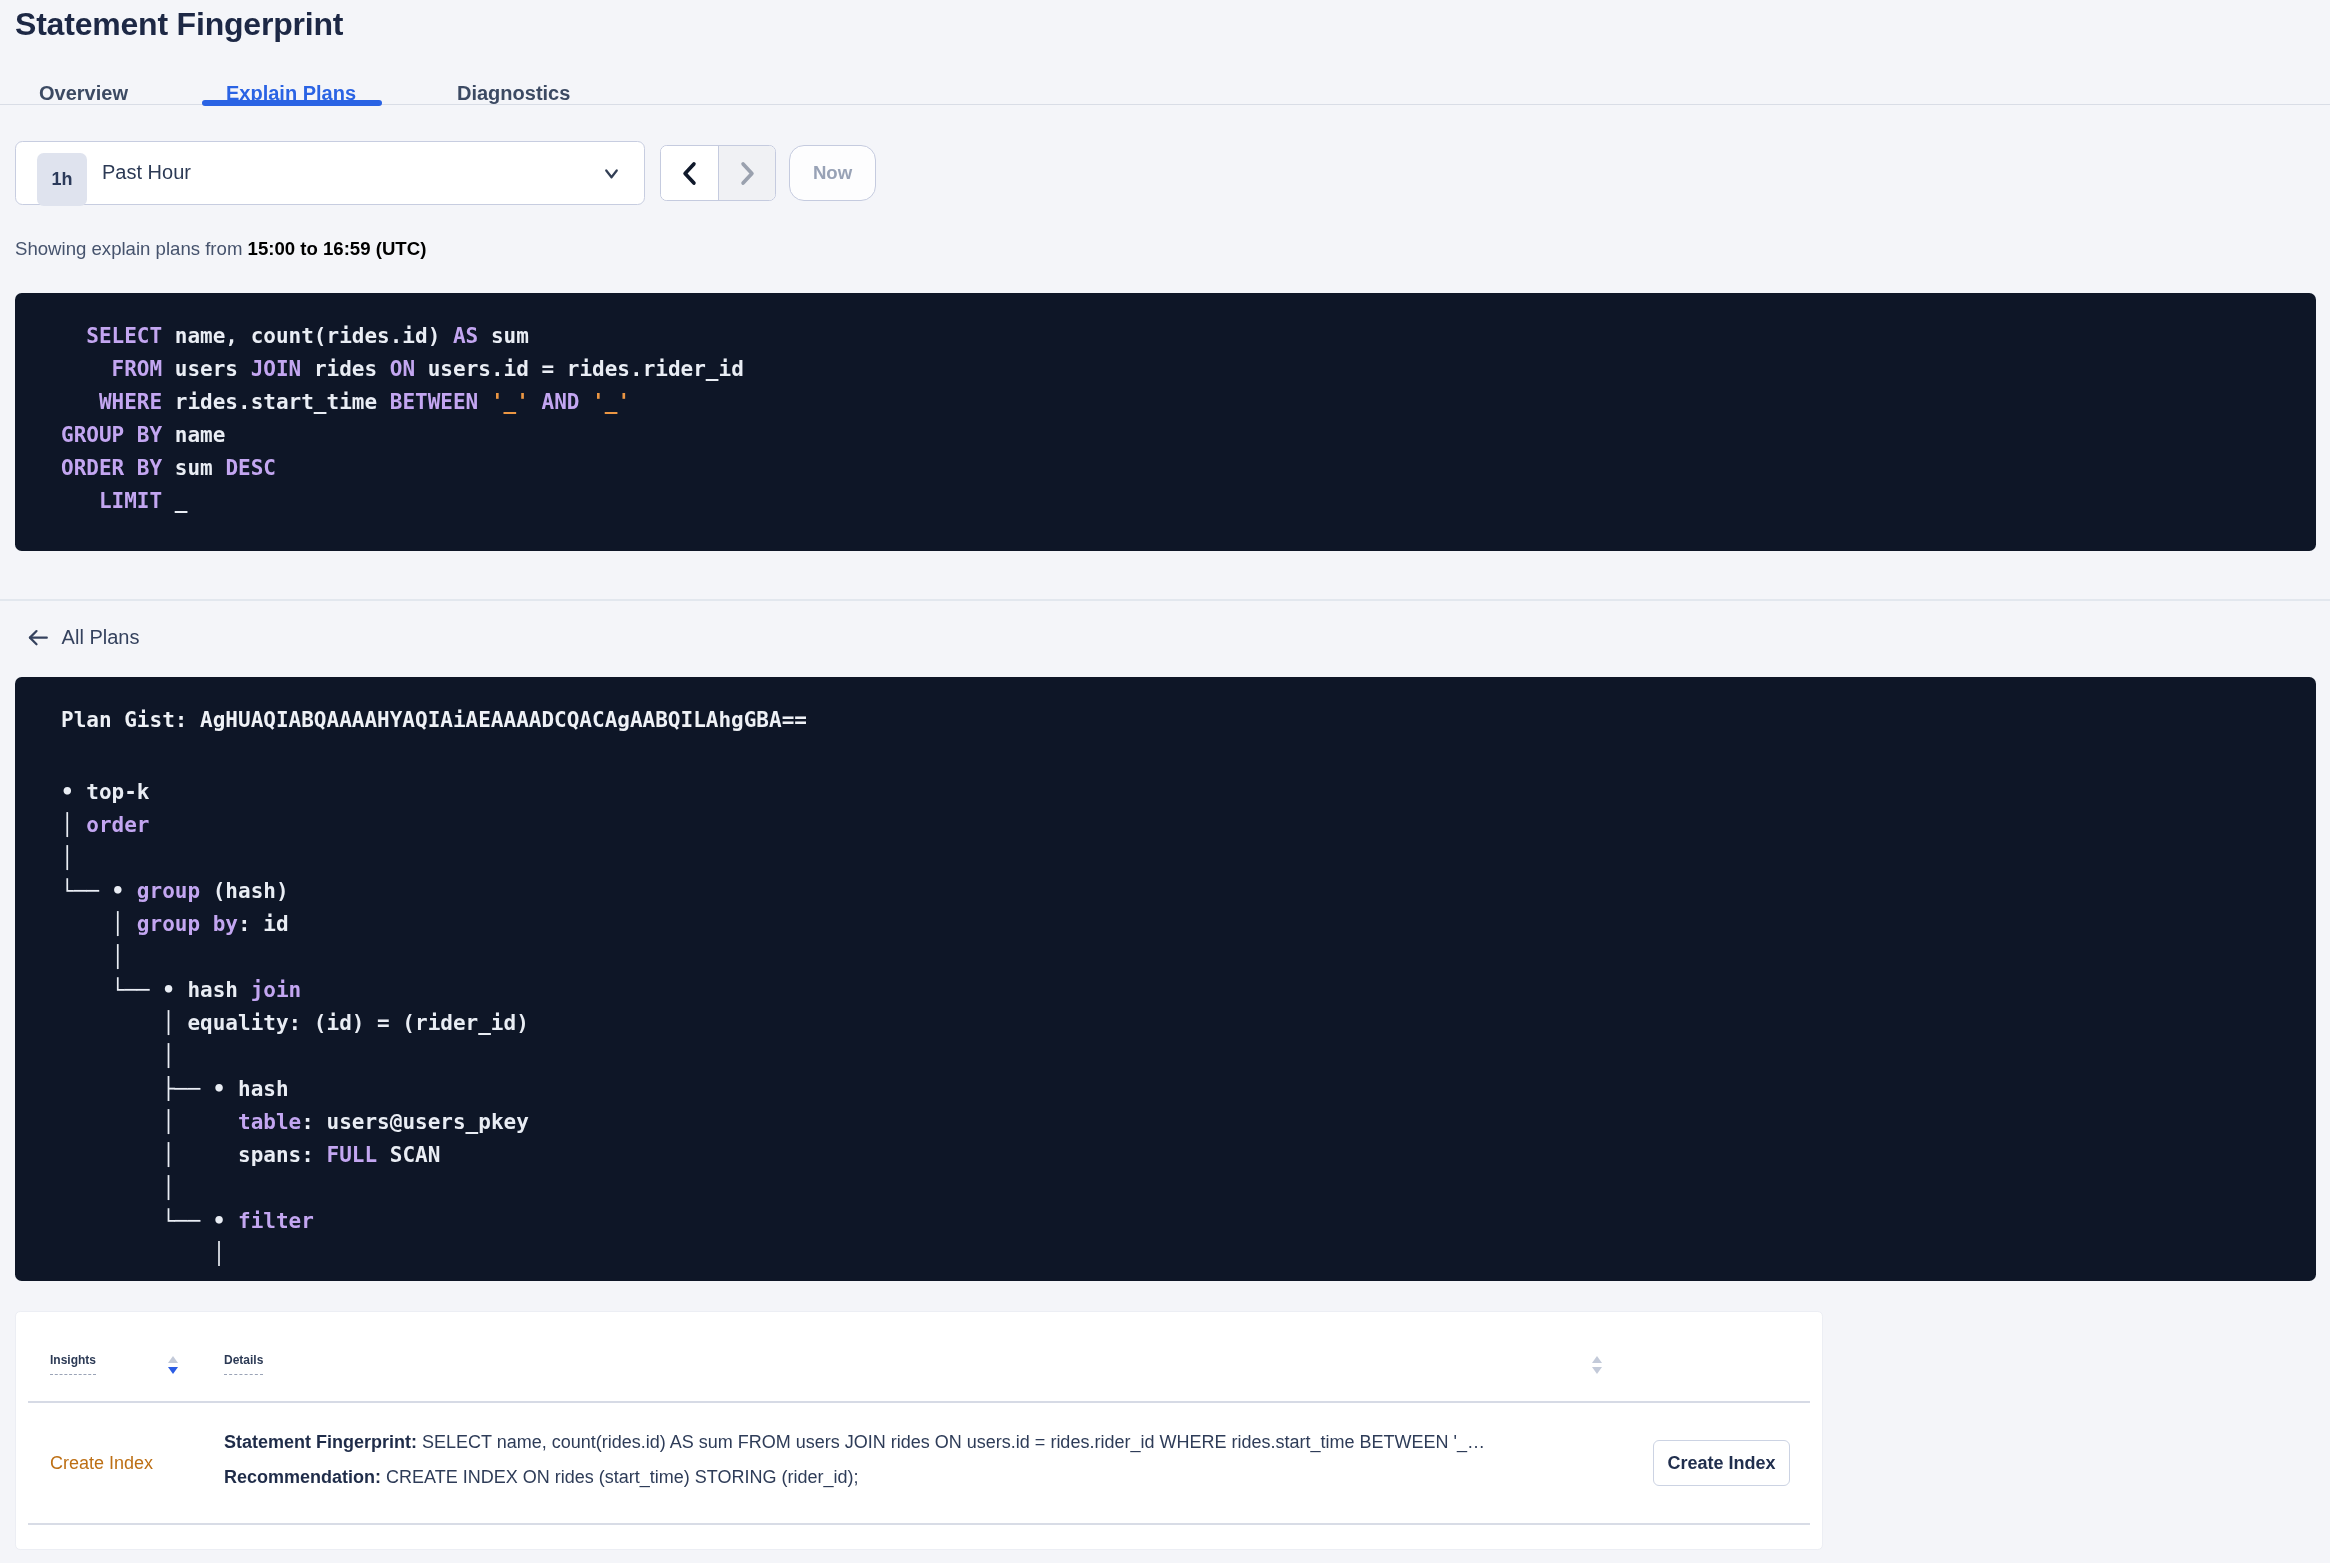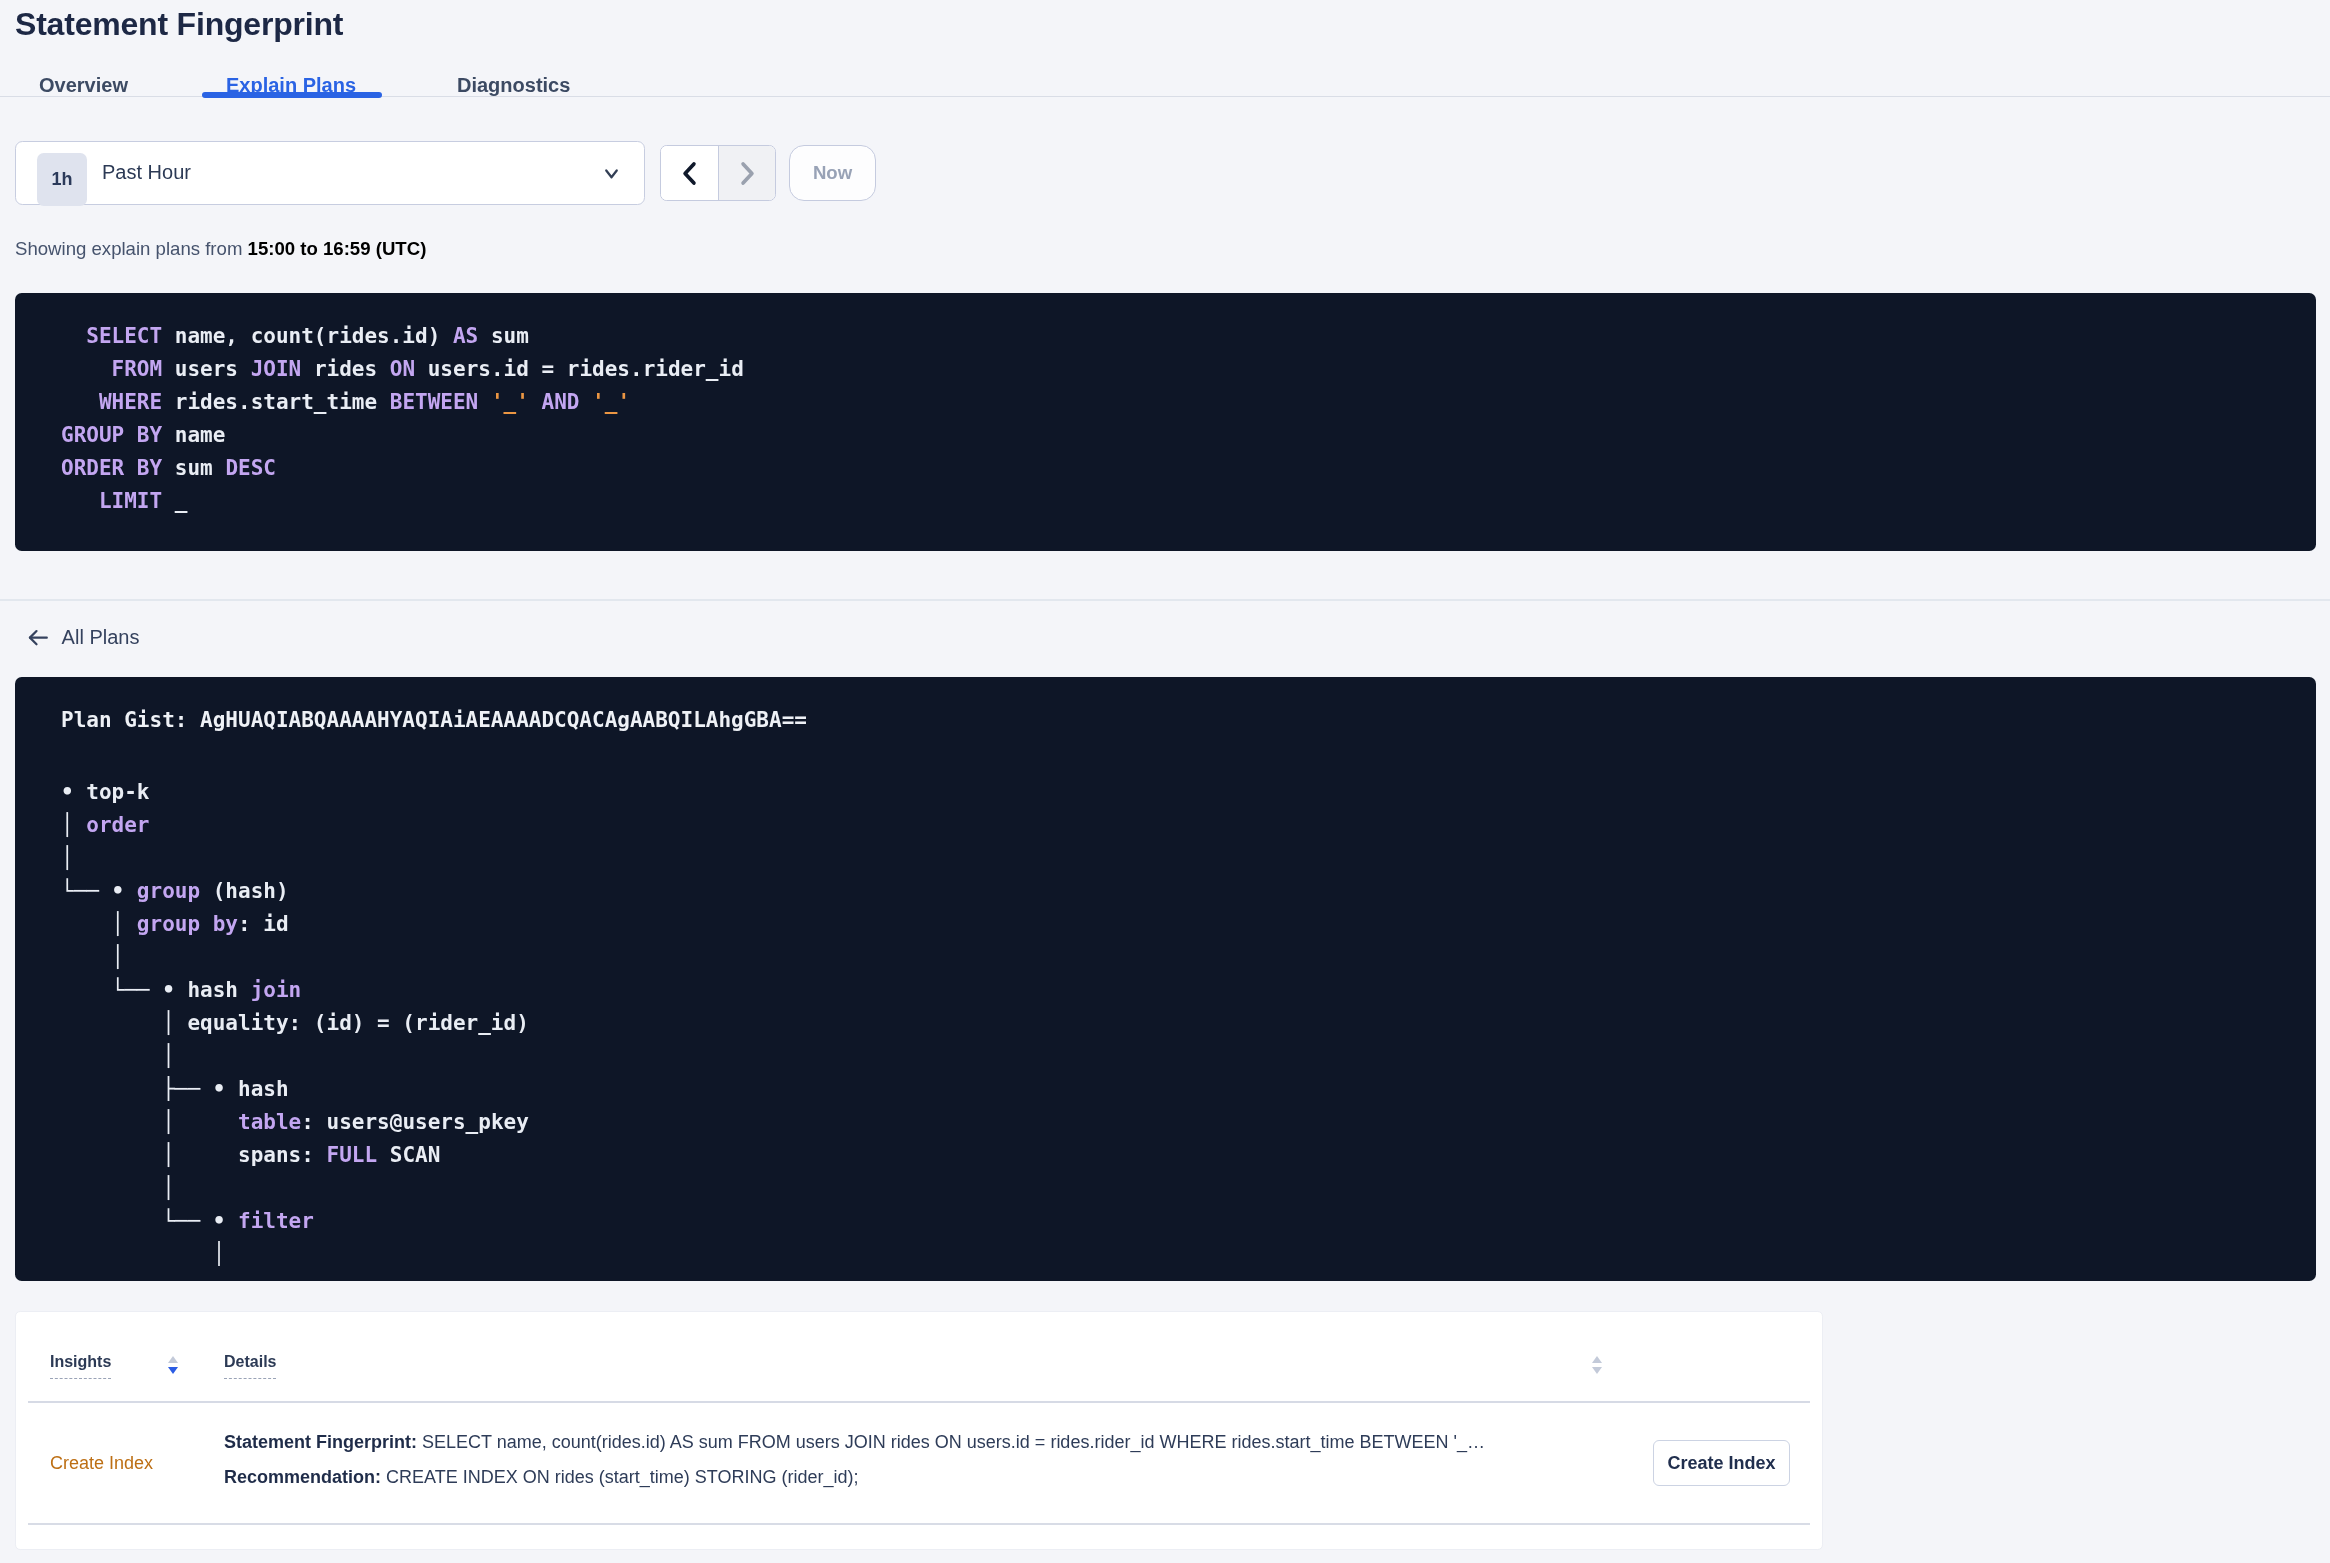--- a/index.html
+++ b/index.html
@@ -3,21 +3,21 @@
 <meta charset="utf-8">
 <style>
   html,body{margin:0;padding:0;}
   body{font-family:"Liberation Sans", sans-serif;}
   .page{position:relative;width:2330px;height:1564px;background:#f4f5f9;overflow:hidden;}
 
   
   .page-title{position:absolute;left:15px;top:6px;font-size:32px;font-weight:700;color:#1d2845;letter-spacing:-0.2px;}
 
   
-  .tabbar{position:absolute;left:0;top:4px;width:2330px;height:93px;border-bottom:1.5px solid #d9dde6;box-sizing:border-box;}
+  .tabbar{position:absolute;left:0;top:12px;width:2330px;height:93px;border-bottom:1.5px solid #d9dde6;box-sizing:border-box;}
   .tab{position:absolute;top:70px;font-size:20px;font-weight:600;color:#3c4a63;cursor:pointer;}
   .tab.active{color:#2a63e4;}
   .tab-indicator{position:absolute;left:202px;bottom:-1.5px;width:180px;height:6px;background:#2a63e4;border-radius:3.7px;}
 
   
   .time-select{position:absolute;left:15px;top:141px;width:630px;height:64px;background:#ffffff;border:1.5px solid #c7cde0;border-radius:7.4px;box-sizing:border-box;cursor:pointer;}
   .time-badge{position:absolute;left:21px;top:11px;width:50px;height:53px;background:#dfe3ee;border-radius:6.7px;display:flex;align-items:center;justify-content:center;font-size:18px;font-weight:700;color:#2b3a5a;}
   .time-label{position:absolute;left:86px;top:0;height:61px;display:flex;align-items:center;font-size:20px;font-weight:500;color:#2c3a55;}
   .time-caret{position:absolute;right:22px;top:21px;}
 
@@ -44,21 +44,21 @@
   .gist-line{white-space:pre;line-height:33px;color:#eef1f6;}
   .plan-tree{margin-top:39px;}
 
   
   .section-divider{position:absolute;left:0;top:599px;width:2330px;height:1.5px;background:#e2e7ee;}
   .all-plans{position:absolute;left:27px;top:626px;display:flex;align-items:center;gap:12.6px;cursor:pointer;}
   .all-plans span{font-size:20px;font-weight:500;color:#35425e;}
 
   
   .card{position:absolute;left:15px;top:1311px;width:1808px;height:239px;background:#ffffff;border:0.7px solid #eceef4;border-radius:5.2px;box-sizing:border-box;}
-  .col-head{position:absolute;top:41px;font-size:16px;font-weight:600;color:#2c3a55;padding-bottom:7.4px;border-bottom:1.5px dashed #9aa3b6;cursor:pointer;}
+  .col-head{position:absolute;top:41px;font-size:12px;font-weight:600;color:#2c3a55;padding-bottom:7.4px;border-bottom:1.5px dashed #9aa3b6;cursor:pointer;}
   .col-head.insights{left:34px;}
   .col-head.details{left:208px;}
   .sort-icon{position:absolute;top:44px;width:10.4px;cursor:pointer;}
   .sort-icon .up{width:0;height:0;border-left:5.2px solid transparent;border-right:5.2px solid transparent;border-bottom:7.4px solid #c3cad9;margin-bottom:3.7px;}
   .sort-icon .down{width:0;height:0;border-left:5.2px solid transparent;border-right:5.2px solid transparent;border-top:7.4px solid #c3cad9;}
   .sort-icon.sorted .down{border-top-color:#2b5ce4;}
   .sort-icon.one{left:152px;}
   .sort-icon.two{left:1576px;}
   .head-divider{position:absolute;left:12px;right:12px;top:89px;height:1.5px;background:#d6dae5;}
   .insight-link{position:absolute;left:34px;top:141px;font-size:18px;color:#bd6f14;cursor:pointer;}

